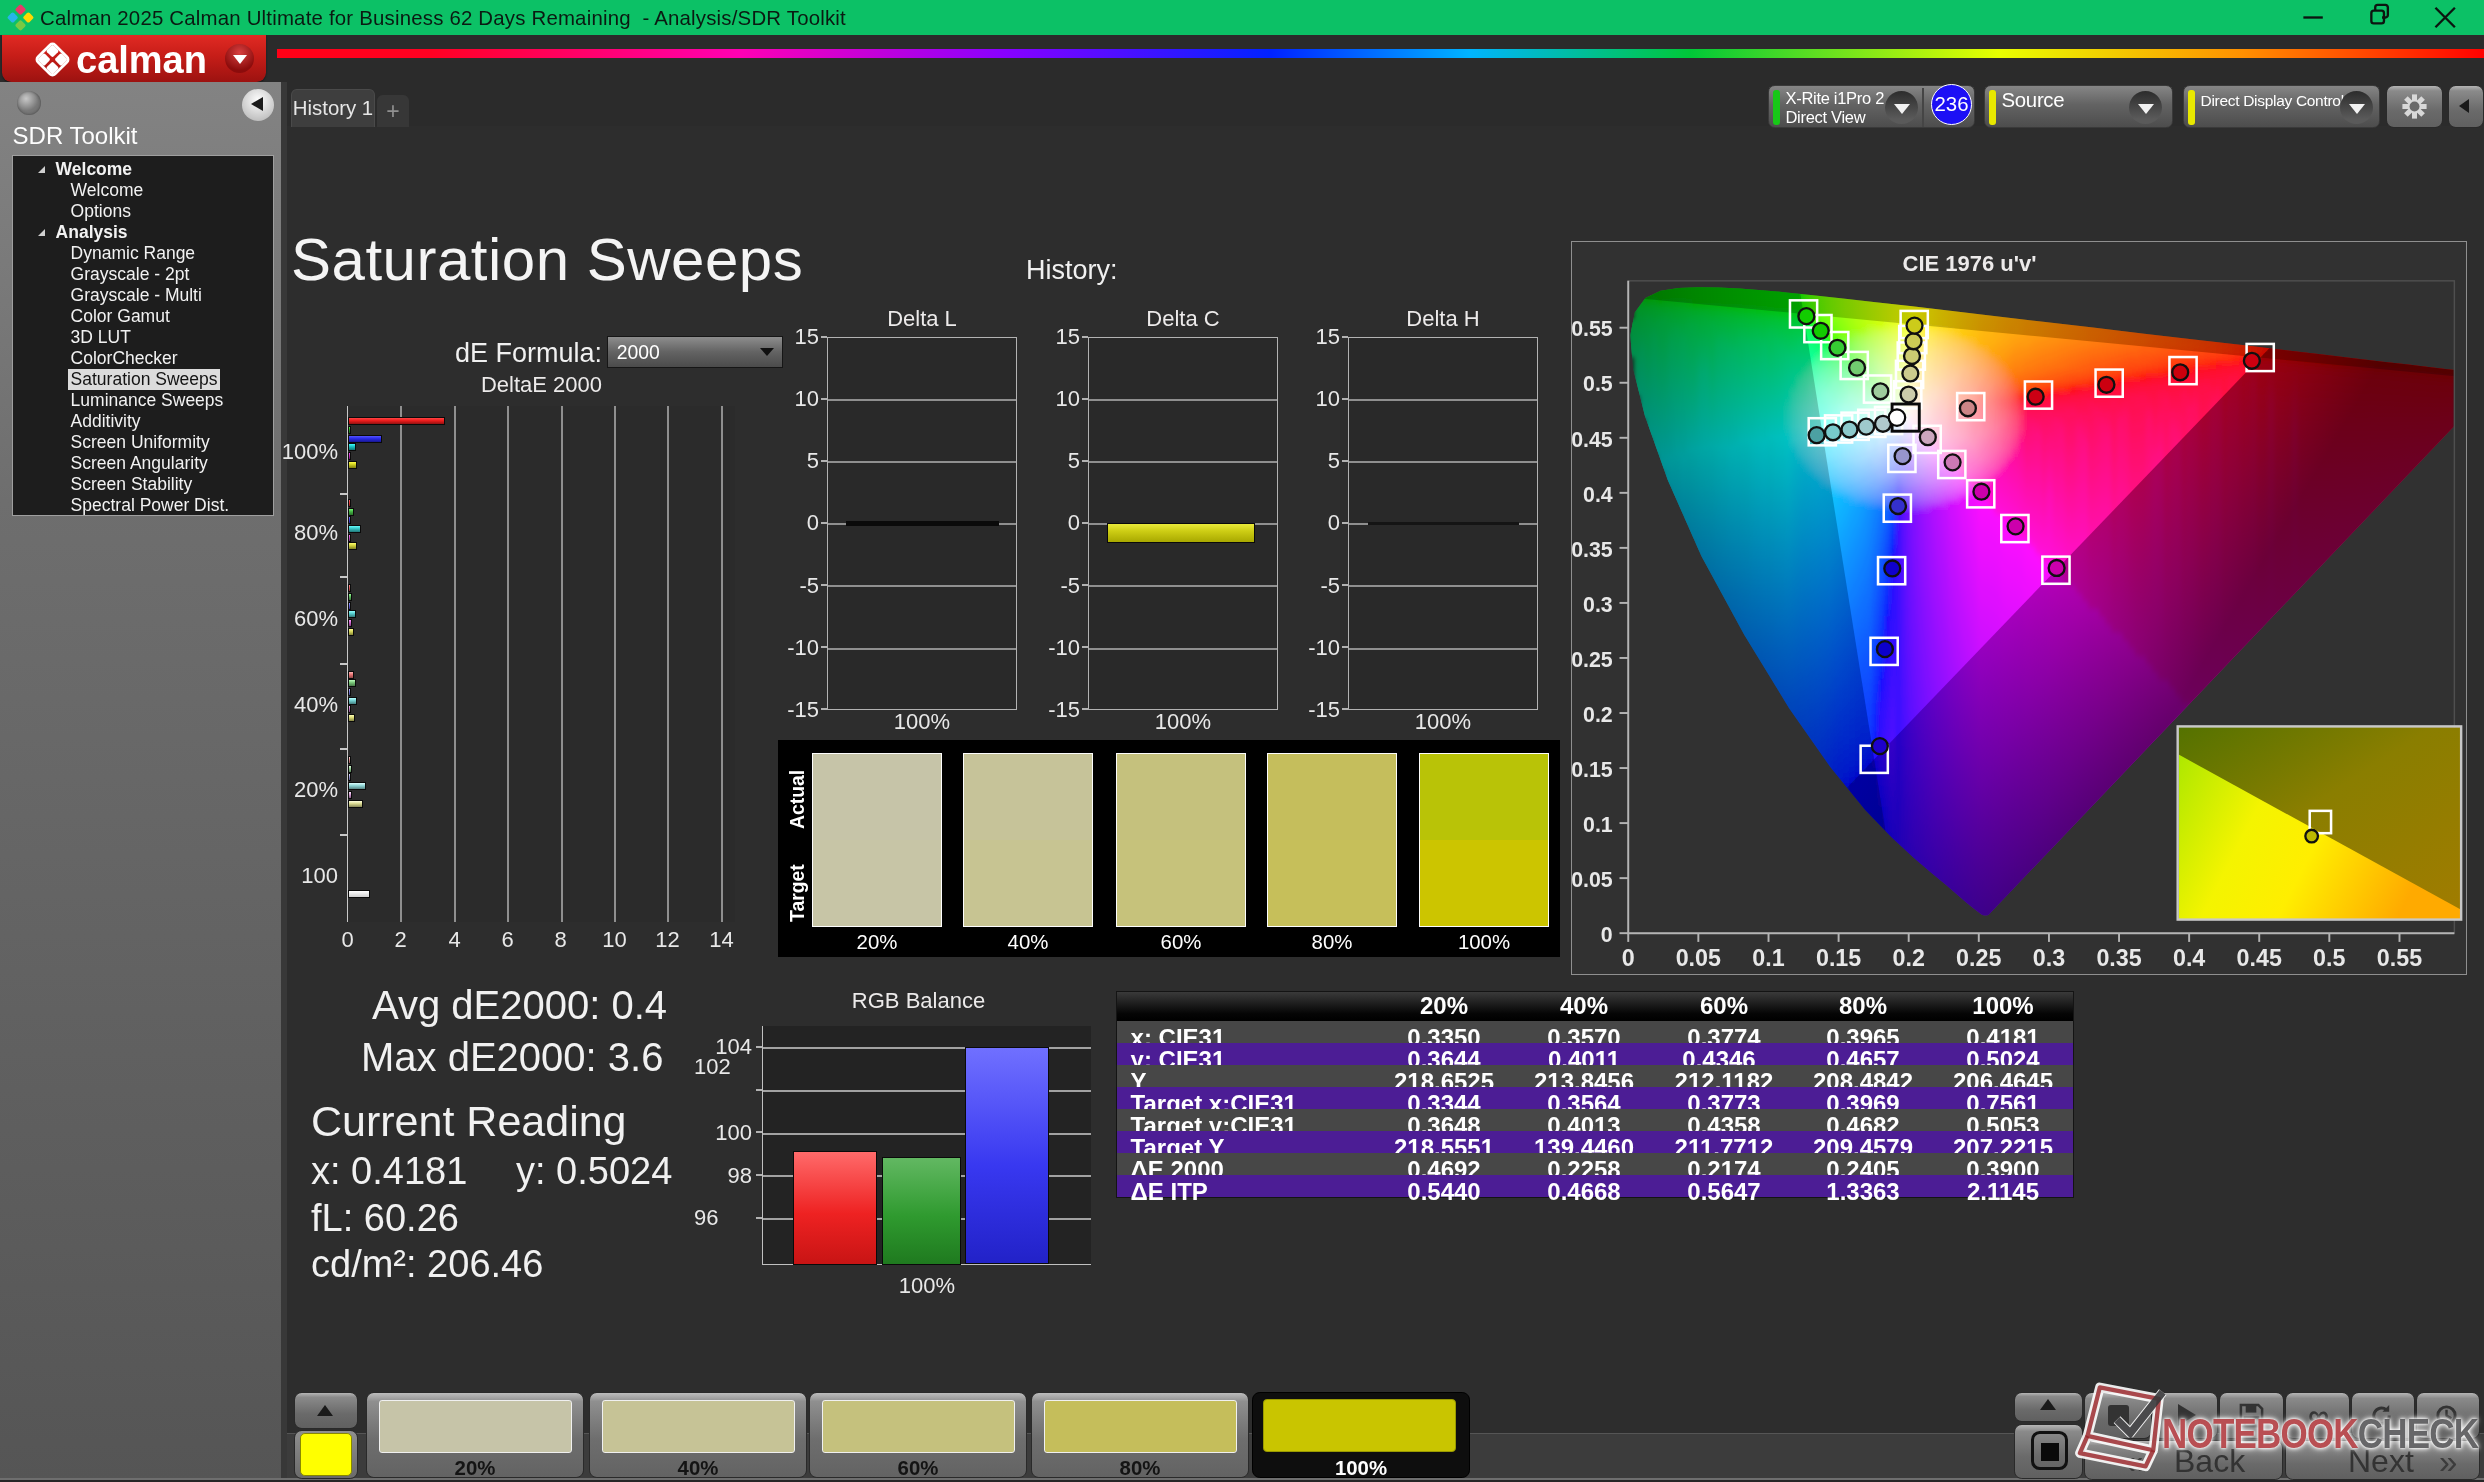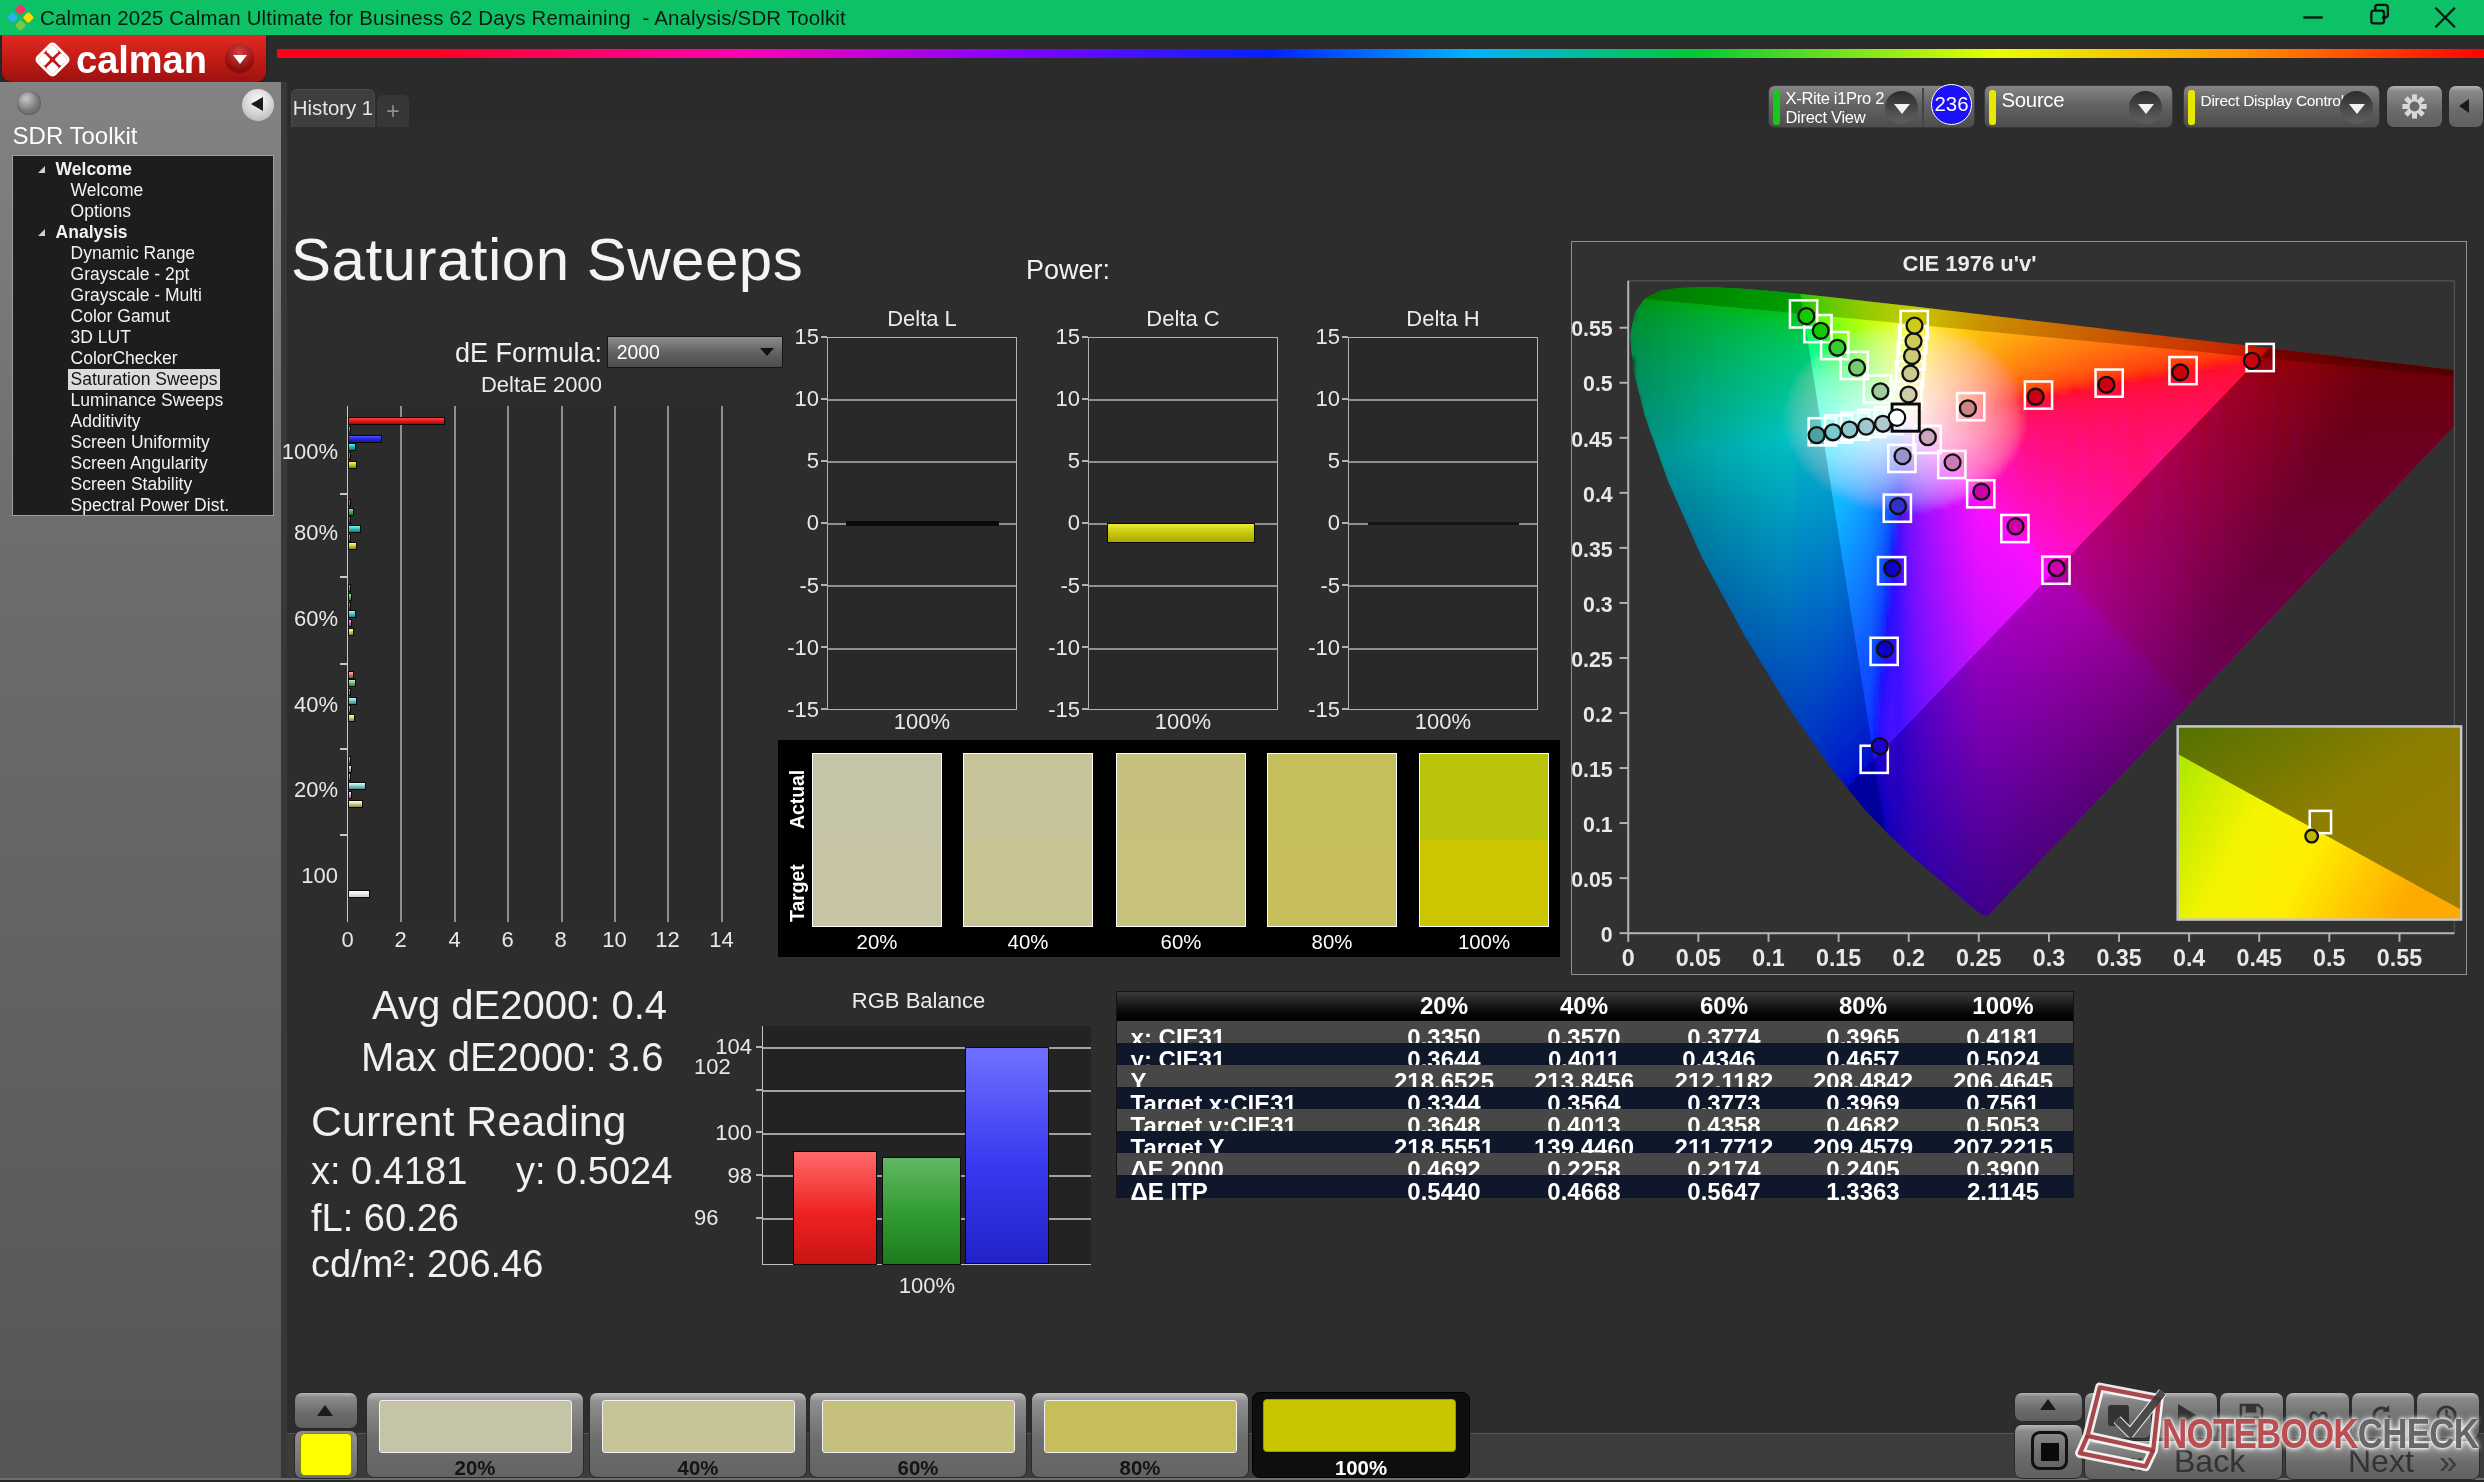--- a/index.html
+++ b/index.html
@@ -40,21 +40,21 @@
 .swpanel{left:778px;top:740px;width:782px;height:217px;background:#000}
 .swatch{position:absolute;top:12.6px;width:130px;height:174px;border:1.9px solid #fdfdfd}
 .swlbl{position:absolute;top:191px;font-size:20.4px;color:#fff;width:130px;text-align:center}
 .rot{position:absolute;left:1.9px;width:21.3px;color:#fff;font-size:19.4px;font-weight:bold}
 .bigtxt{font-size:40px;color:#f1f1f1}
 .cie{left:1571px;top:241px;width:896px;height:734px;background:#313131;border:1.9px solid #8f8f8f}
 .table{left:1116px;top:991px;width:958px;border:1px solid #141414}
 .trow{position:relative;width:100%;height:22px;font-size:24px;font-weight:bold;color:#fff}
 .thead{height:29px;background:linear-gradient(180deg,#3a3a3a,#050505 75%,#000)}
 .rdark{background:#474747}
-.rlight{background:#0f172a}
+.rlight{background:#4c1d95}
 .tlbl{position:absolute;left:13.6px;top:2.9px}
 .tv{position:absolute;top:2.9px;width:140px;text-align:center}
 .botbar{left:287px;top:1433px;width:2197px;height:49px;background:#3c3c3c;border-top:1px solid #555}
 .swbtn{position:absolute;top:1392px;width:218px;height:86px;background:linear-gradient(180deg,#bdbdbd,#8f8f8f 10%,#6e6e6e 55%,#636363);border-radius:7.8px;border:1px solid #2a2a2a}
 .swbtn .patch{position:absolute;left:11.6px;top:6.8px;width:193px;height:53px;border:1.9px solid #f0f0f0;border-radius:2.9px}
 .swbtn .l{position:absolute;top:64px;width:100%;text-align:center;font-size:20.4px;font-weight:bold;color:#141414}
 .graybtn{background:linear-gradient(180deg,#b5b5b5,#8a8a8a 12%,#6a6a6a 60%,#606060);border:1px solid #2a2a2a;border-radius:7.8px;position:absolute}
 .gicon{display:flex;align-items:center;justify-content:center;color:#2f2f2f}
 .srcbox{position:absolute;top:85px;height:43px;background:linear-gradient(180deg,#868686,#636363 45%,#4d4d4d);border-radius:6.8px;border:1px solid #3a3a3a;color:#fff}
 .srcbox .stripe{position:absolute;left:3.9px;top:3.9px;width:6.8px;height:35px;border-radius:2.9px}
@@ -159,21 +159,21 @@
 <div class="ti ">
           <div class="lbl">Spectral Power Dist.</div>
         </div>
 </div>
     </div>
 <div class="abs splitter"></div>
 <div class="abs content"></div>
 <div class="abs tab">History 1</div>
 <div class="abs tabplus">+</div>
 <div class="abs h1">Saturation Sweeps</div>
-<div class="abs ddlabel" style="left:1026px;top:255px">Power:</div>
+<div class="abs ddlabel" style="left:1026px;top:255px">History:</div>
 <div class="abs ddlabel" style="left:455px;top:338px">dE Formula:</div>
 <div class="abs dd" style="left:607px;top:336px;width:176px;height:32px">2000<div class="arr"></div></div>
 <div class="abs charttitle" style="left:396px;top:372px;width:291px">DeltaE 2000</div>
 <div class="abs plotde">
 <div class="vgrid" style="left:52px"></div>
 <div class="vgrid" style="left:106px"></div>
 <div class="vgrid" style="left:159px"></div>
 <div class="vgrid" style="left:213px"></div>
 <div class="vgrid" style="left:266px"></div>
 <div class="vgrid" style="left:319px"></div>

